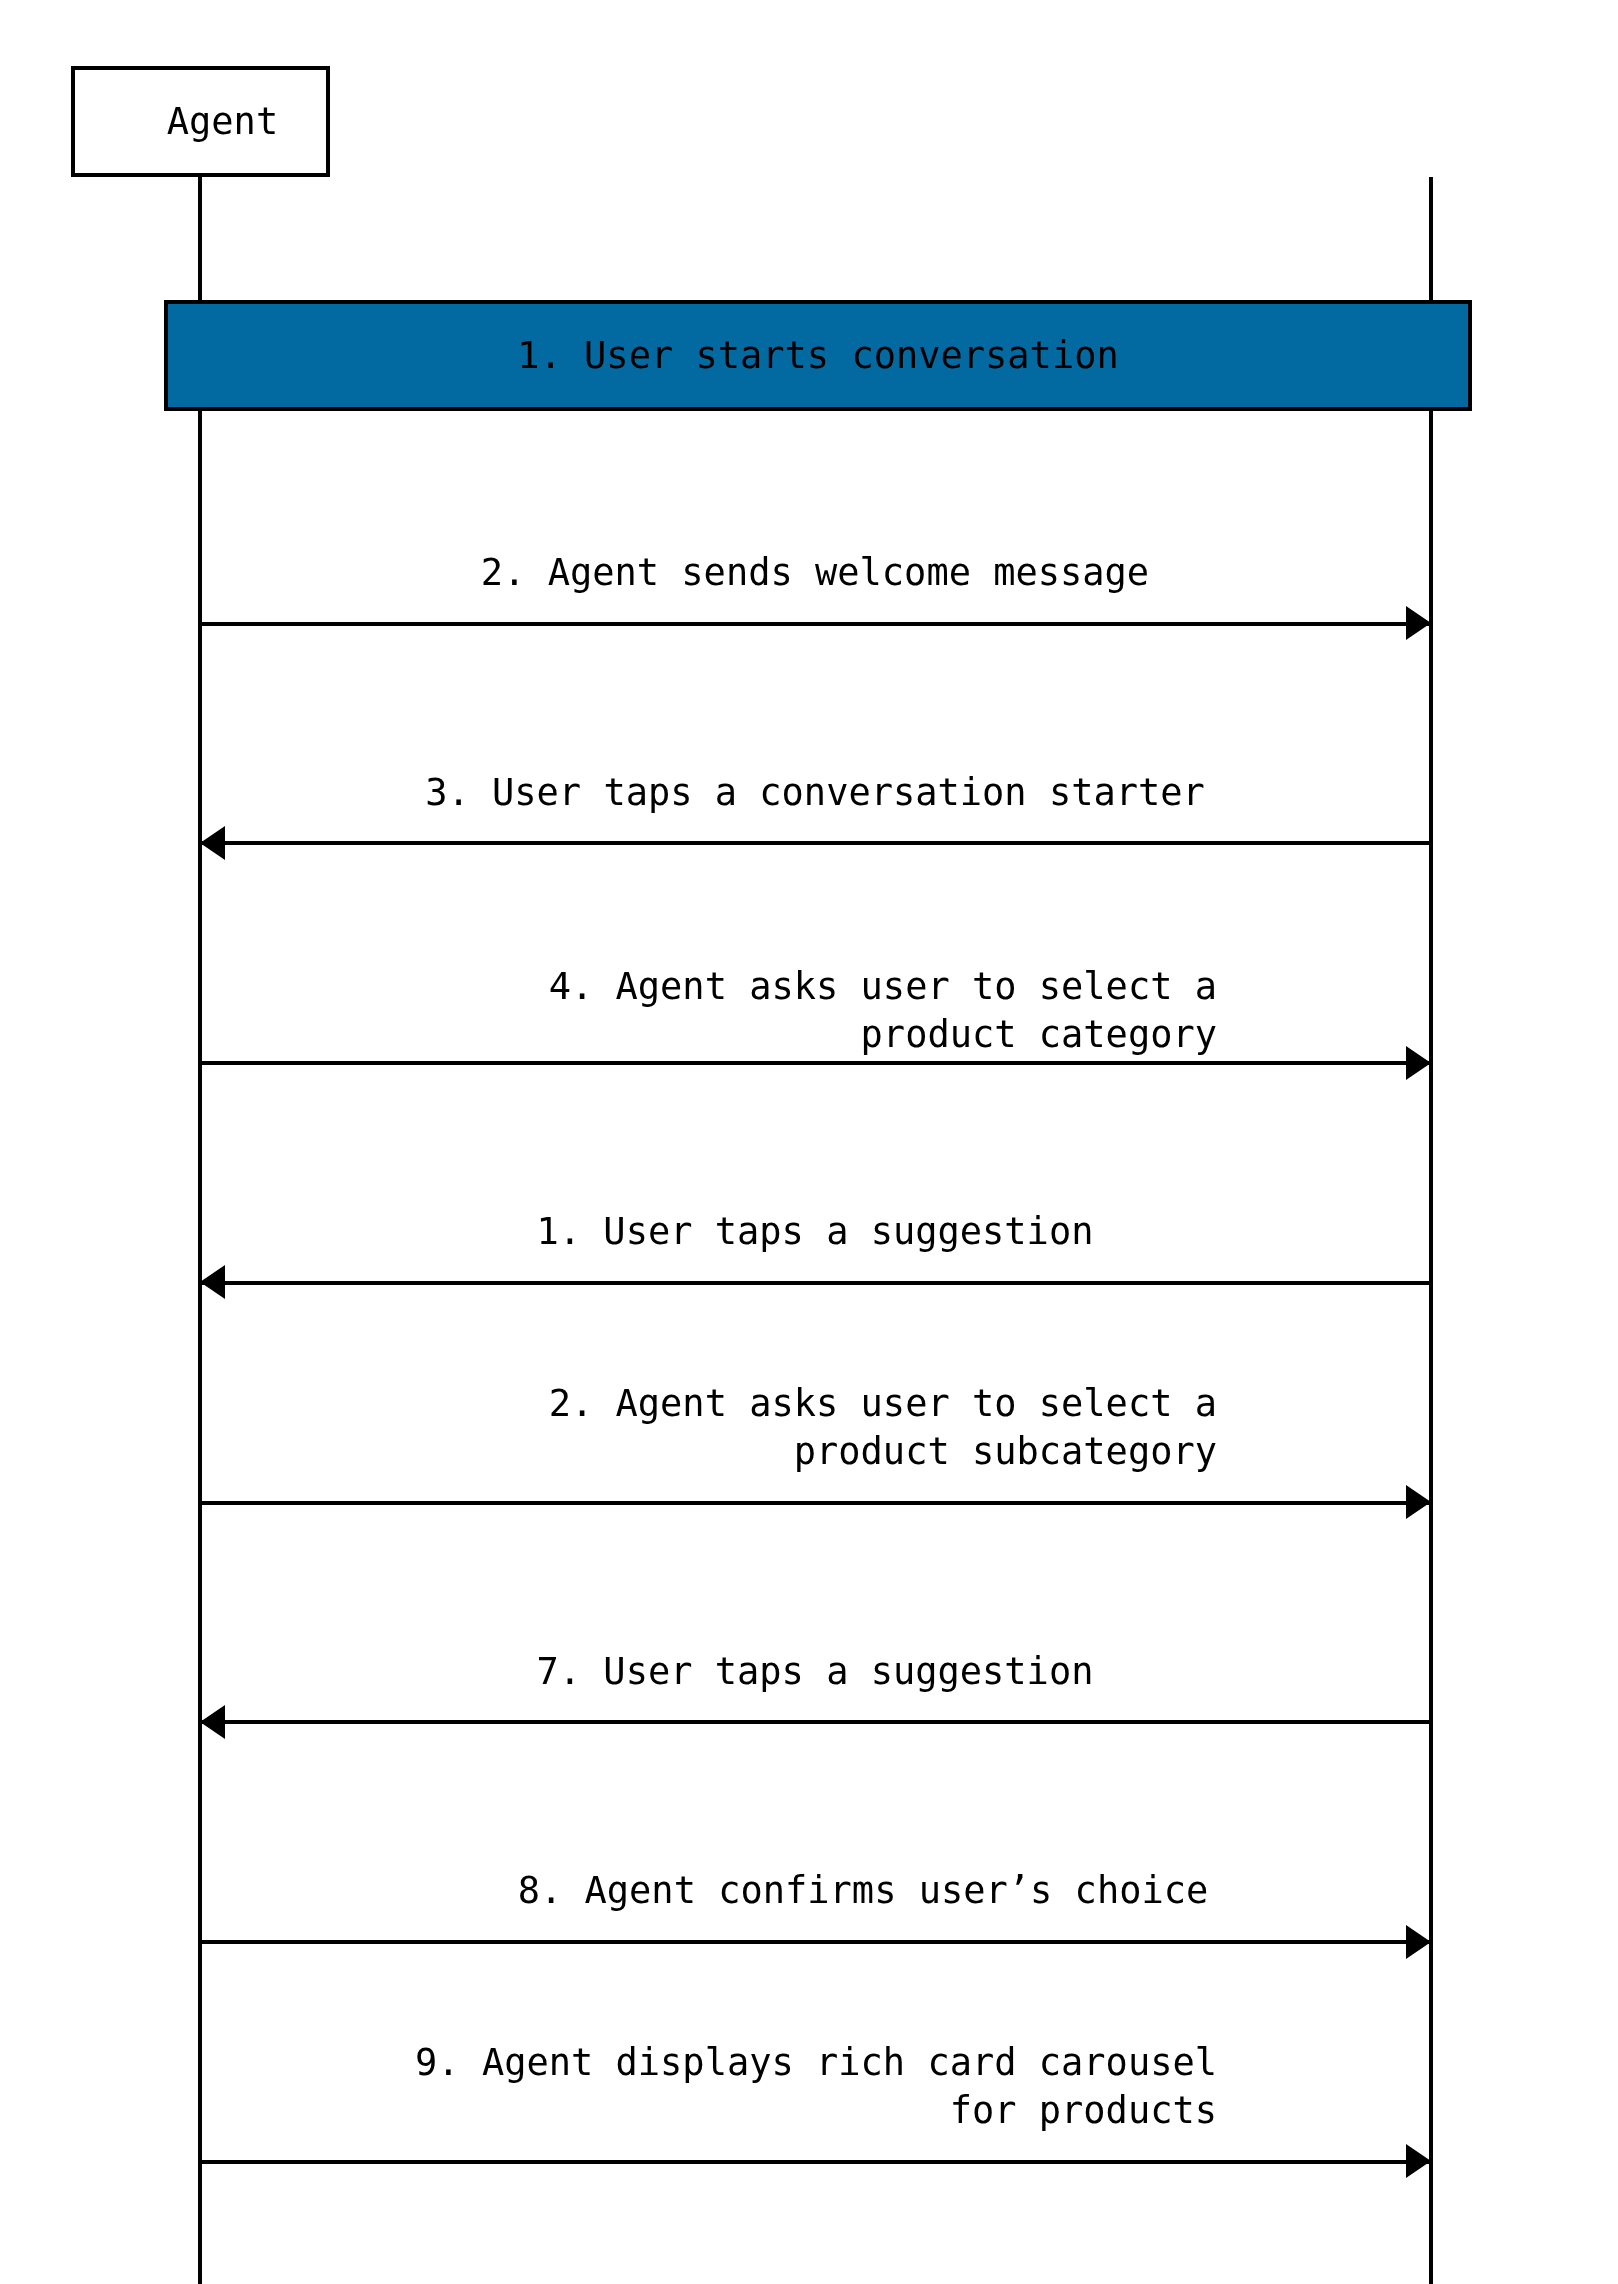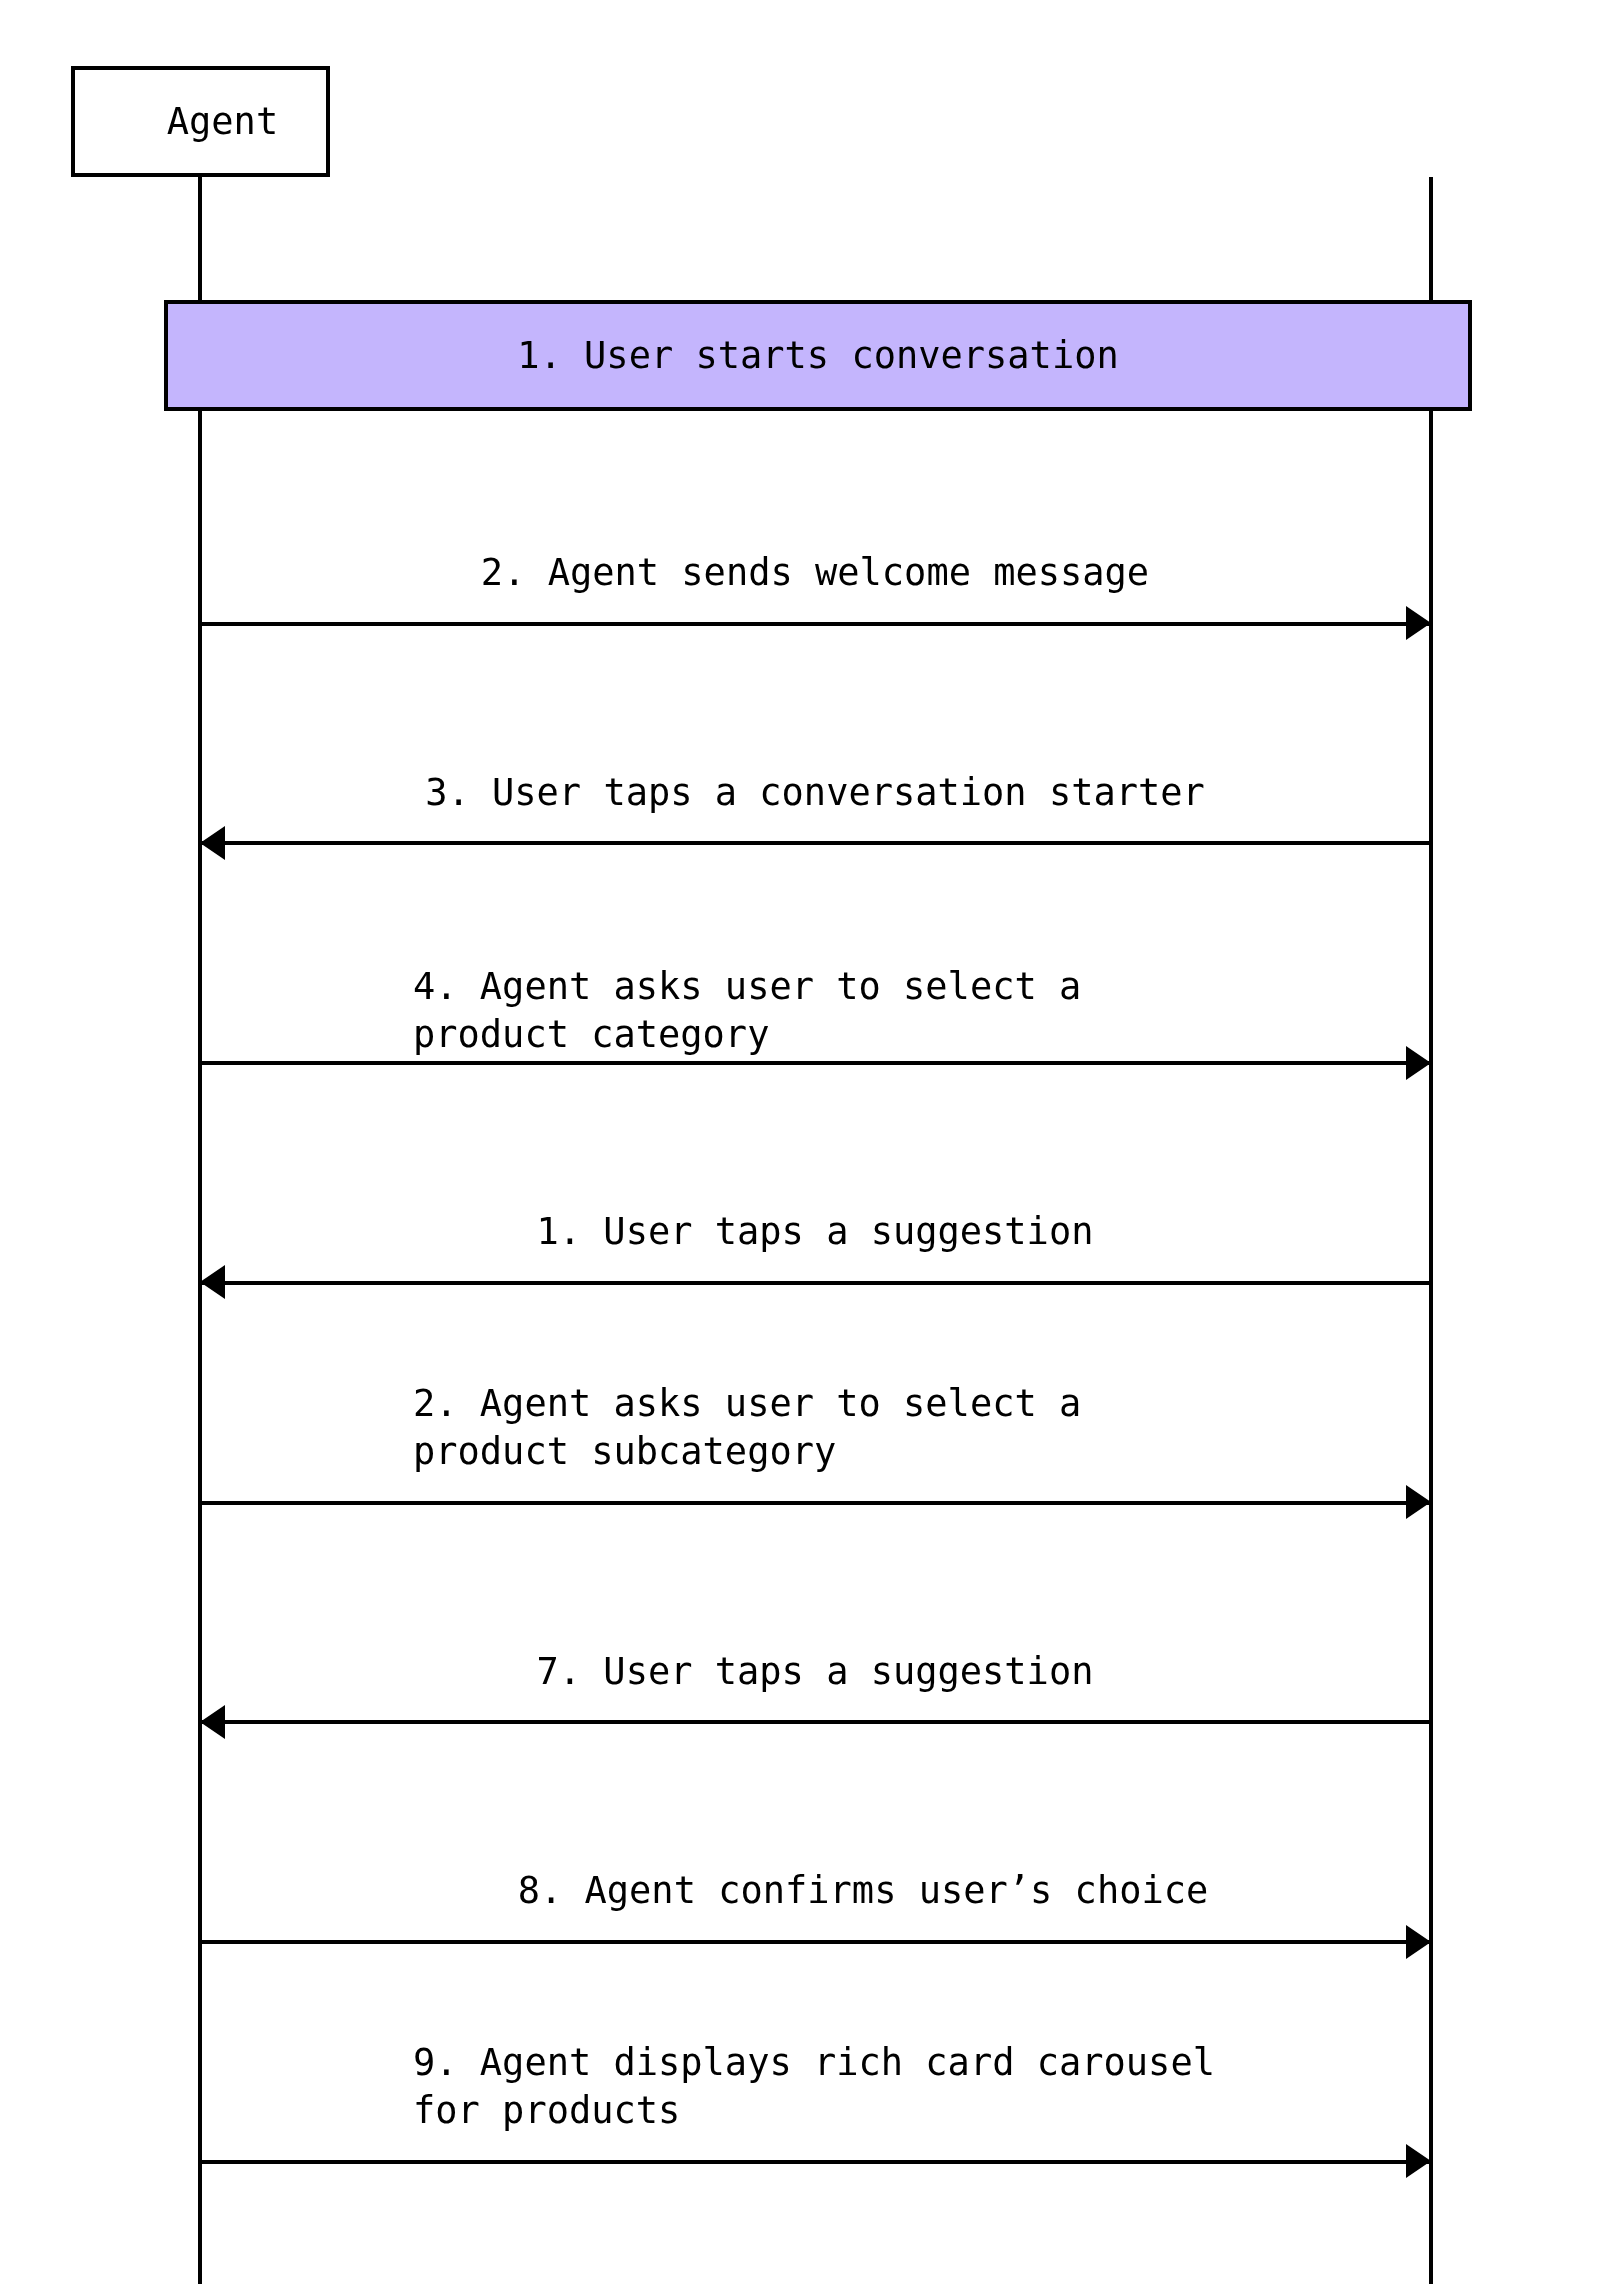--- a/index.html
+++ b/index.html
@@ -41,33 +41,33 @@
   .actor.agent  { left: 71px;  width: 259px; padding-left: 44px; }
   .actor.user   { left: 1313px; width: 236px; }
   .note {
     position: absolute;
     box-sizing: border-box;
     left: 164px;
     top: 300px;
     width: 1308px;
     height: 111px;
     border: 4.1px solid #000000;
-    background: #c4b5fd;
+    background: #0369a1;
     display: flex;
     align-items: center;
     justify-content: center;
     font-size: 37px;
     z-index: 2;
   }
   .msg-label {
     position: absolute;
     transform: translate(-50%, -100%);
     font-size: 37px;
     line-height: 48px;
-    text-align: left;
+    text-align: right;
     white-space: pre-line;
     z-index: 2;
   }
   .msg-line {
     position: absolute;
     height: 4.1px;
     background: #000000;
     z-index: 1;
   }
   .arrow-head {

